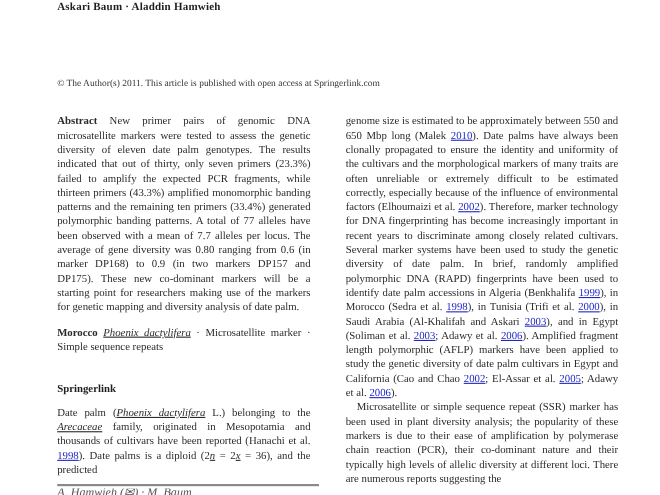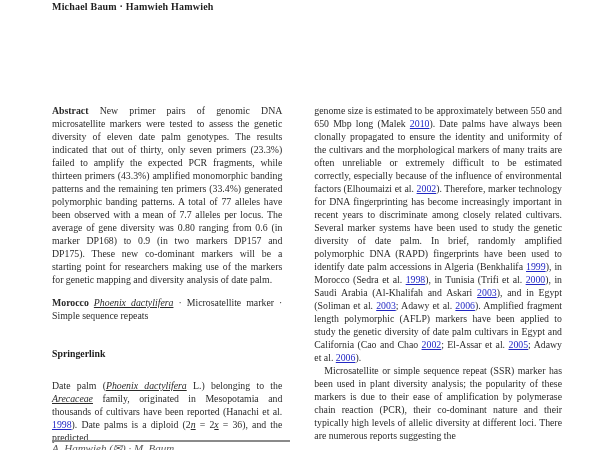--- a/index.html
+++ b/index.html
@@ -31,44 +31,45 @@
     font-size:9.8px;line-height:13px;
     text-align:justify;
     color:#2a2a2a;
     margin:0;
   }
   .keywords{margin-top:10px;}
   .section-heading{
     margin-top:26px;
     font-size:9.8px;font-weight:bold;color:#1e1e1e;
   }
-  .intro-para{margin-top:20px;}
+  .intro-para{margin-top:10px;}
   .para-indent{text-indent:10px;}
   .seg-bold{font-weight:bold;}
   .seg-italic{font-style:italic;text-decoration:underline;}
   .seg-link{color:var(--link-color,#2127c4);text-decoration:underline;}
   .footnote{
     position:absolute;left:52px;top:440px;width:238px;
   }
   .footnote-rule{
     border:none;border-top:2px solid #8a8a8a;margin:0 0 2px 0;
   }
   .footnote-clip{
     height:7px;overflow:hidden;
     font-size:11px;color:#555;line-height:9px;font-style:italic;
   }
 </style>
 </head>
 <body>
 
 <div class="page">
 
-  <div class="authors">Michael Baum · Hamwieh Hamwieh</div>
+  <div class="authors">Askari Baum · Aladdin Hamwieh</div>
 
   <div class="received-block">
+    <div>© The Author(s) 2011. This article is published with open access at Springerlink.com</div>
   </div>
 
   <div class="columns">
 
     <div class="col-left">
       <p class="body-text"><span class="seg-bold">Abstract</span><span>  New primer pairs of genomic DNA microsatellite markers were tested to assess the genetic diversity of eleven date palm genotypes. The results indicated that out of thirty, only seven primers (23.3%) failed to amplify the expected PCR fragments, while thirteen primers (43.3%) amplified monomorphic banding patterns and the remaining ten primers (33.4%) generated polymorphic banding patterns. A total of 77 alleles have been observed with a mean of 7.7 alleles per locus. The average of gene diversity was 0.80 ranging from 0.6 (in marker DP168) to 0.9 (in two markers DP157 and DP175). These new co-dominant markers will be a starting point for researchers making use of the markers for genetic mapping and diversity analysis of date palm.</span></p>
       <p class="body-text keywords"><span class="seg-bold">Morocco</span><span>  </span><span class="seg-italic">Phoenix dactylifera</span><span> · Microsatellite marker · Simple sequence repeats</span></p>
       <div class="section-heading">Springerlink</div>
       <p class="body-text intro-para"><span>Date palm (</span><span class="seg-italic">Phoenix dactylifera</span><span> L.) belonging to the </span><span class="seg-italic">Arecaceae</span><span> family, originated in Mesopotamia and thousands of cultivars have been reported (Hanachi et al. </span><span class="seg-link">1998</span><span>). Date palms is a diploid (2</span><span class="seg-italic">n</span><span> = 2</span><span class="seg-italic">x</span><span> = 36), and the predicted</span></p>
     </div>

